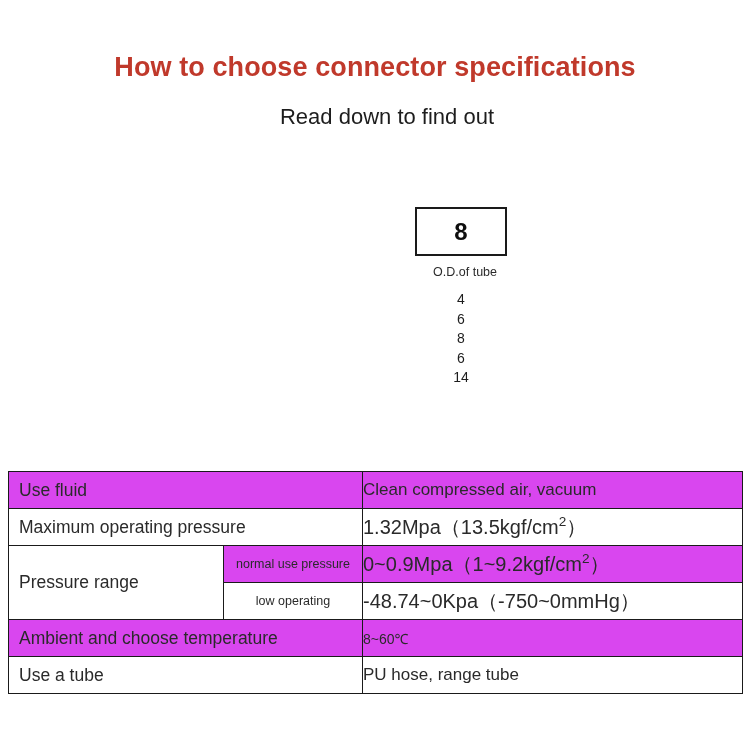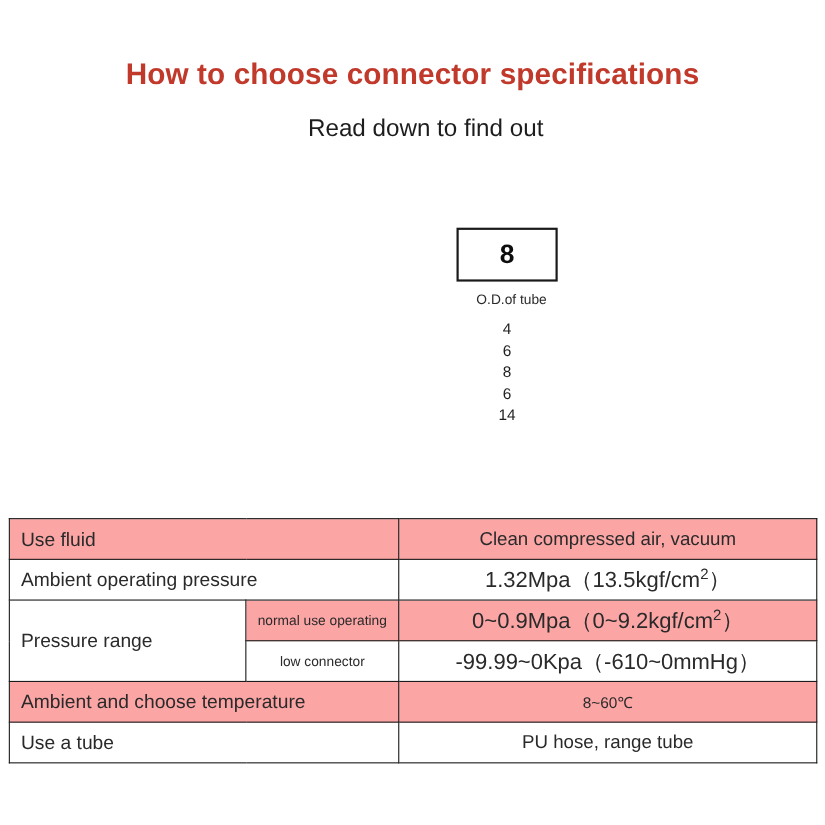--- a/index.html
+++ b/index.html
@@ -134,30 +134,30 @@
     white-space: nowrap;
   }
   .c-sublabel {
     font-size: 12.5px;
     text-align: center;
     color: #333;
     white-space: nowrap;
   }
   .c-value {
     font-size: 17px;
-    text-align: center;
+    text-align: left;
     white-space: nowrap;
   }
   .c-value.small {
     font-size: 20px;
   }
   .c-value.xsmall {
     font-size: 14px;
   }
-  .beige { background: #fca5a5; }
+  .beige { background: #d946ef; }
   .white { background: #ffffff; }
   sup { font-size: 0.68em; vertical-align: super; line-height: 0; }
 </style>
 </head>
 <body>
 
 <div class="title">How to choose connector specifications</div>
 
 <div class="subtitle">Read down to find out</div>
 
@@ -185,37 +185,37 @@
     <col style="width:139px">
     <col style="width:380px">
   </colgroup>
   <tbody>
     <tr>
       <td class="c-label beige" colspan="2">Use fluid</td>
       <td class="c-value beige">Clean compressed air, vacuum</td>
     </tr>
 
     <tr>
-      <td class="c-label white" colspan="2">Ambient operating pressure</td>
+      <td class="c-label white" colspan="2">Maximum operating pressure</td>
       <td class="c-value small white">
         <span>1.32Mpa</span><span>（13.5kgf/cm</span><sup>2</sup><span>）</span>
       </td>
     </tr>
 
     <tr>
       <td class="c-label white" rowspan="2">Pressure range</td>
-      <td class="c-sublabel beige">normal use operating</td>
+      <td class="c-sublabel beige">normal use pressure</td>
       <td class="c-value small beige">
-        <span>0~0.9Mpa</span><span>（0~9.2kgf/cm</span><sup>2</sup><span>）</span>
+        <span>0~0.9Mpa</span><span>（1~9.2kgf/cm</span><sup>2</sup><span>）</span>
       </td>
     </tr>
 
     <tr>
-      <td class="c-sublabel white">low connector</td>
-      <td class="c-value small white">-99.99~0Kpa（-610~0mmHg）</td>
+      <td class="c-sublabel white">low operating</td>
+      <td class="c-value small white">-48.74~0Kpa（-750~0mmHg）</td>
     </tr>
 
     <tr>
       <td class="c-label beige" colspan="2">Ambient and choose temperature</td>
       <td class="c-value xsmall beige">8~60℃</td>
     </tr>
 
     <tr>
       <td class="c-label white" colspan="2">Use a tube</td>
       <td class="c-value white">PU hose, range tube</td>

